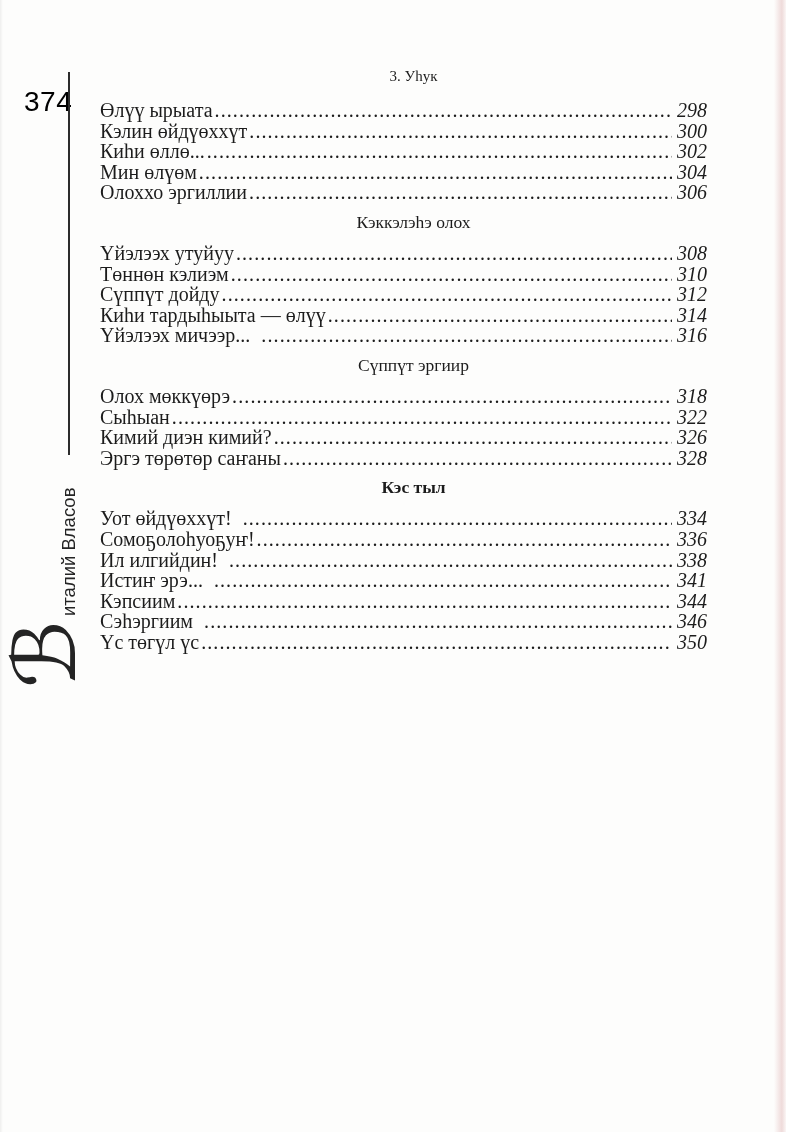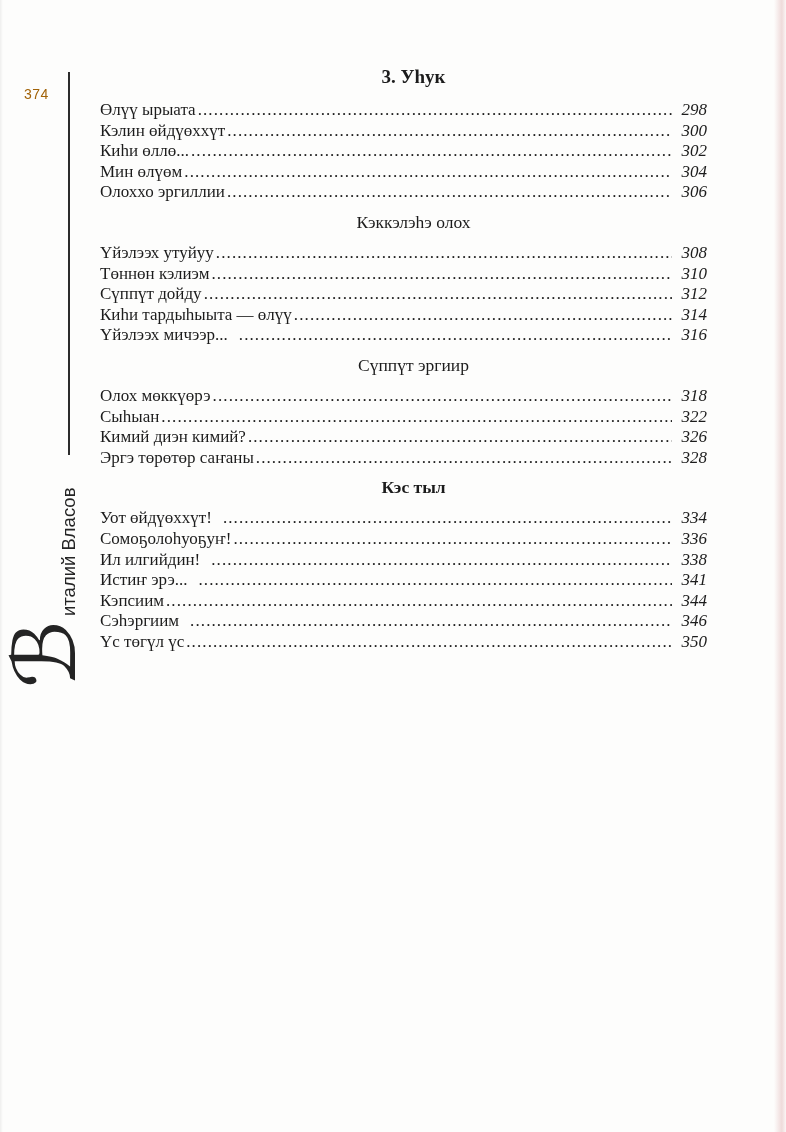--- a/index.html
+++ b/index.html
@@ -9,46 +9,46 @@
     font-family:"Liberation Serif",serif;color:#1c1c1c;
     overflow:hidden;
   }
   .page{position:absolute;inset:0;background:#fdfdfc;}
   .edge-left{position:absolute;left:0;top:0;width:3px;height:100%;
     background:linear-gradient(to right,rgba(0,0,0,.06),rgba(0,0,0,0));}
   .edge-right{position:absolute;right:0;top:0;width:12px;height:100%;
     background:linear-gradient(to right,rgba(231,196,196,0),rgba(227,190,190,.55) 65%,rgba(246,232,232,.35));}
   .folio{
     position:absolute;left:24px;top:86px;
-    font-family:"Liberation Sans",sans-serif;font-size:14px;letter-spacing:.5px;color:#a16207;
+    font-family:"Liberation Sans",sans-serif;font-size:28px;letter-spacing:.5px;color:#000000;
   }
   .rule{position:absolute;left:68px;top:72px;width:2px;height:383px;background:#2c2c2c;}
   .author{
     position:absolute;left:59px;top:616px;
     transform:rotate(-90deg);transform-origin:0 0;
     font-family:"Liberation Sans",sans-serif;font-size:18.5px;line-height:20px;
     white-space:nowrap;color:#242424;
   }
   .initial{
     position:absolute;left:12px;top:688px;
     transform:rotate(-90deg);transform-origin:0 0;
     font-family:"DejaVu Sans",sans-serif;font-size:86px;line-height:.78;color:#242424;
   }
   .content{position:absolute;left:100px;top:66px;width:607px;}
   .part{
     margin:0 0 13px;padding-left:20px;text-align:center;
-    font-size:19px;font-weight:bold;line-height:21px;
+    font-size:15px;font-weight:normal;line-height:21px;
   }
   .sec{margin-bottom:9px;}
   .sec-title{
     margin:0 0 10px;padding-left:20px;text-align:center;
     font-size:17.5px;font-weight:normal;line-height:21px;
   }
   .sec-title.bold{font-weight:bold;}
-  .row{display:flex;align-items:baseline;font-size:17px;line-height:20.6px;}
+  .row{display:flex;align-items:baseline;font-size:20px;line-height:20.6px;}
   .t{white-space:nowrap;}
   .t.gap{margin-right:9px;}
   .dots{flex:1;overflow:hidden;white-space:nowrap;margin:0 3px 0 2px;}
   .dots::after{
     content:"..........................................................................................................................................................................";
     letter-spacing:1.1px;
   }
   .pg{min-width:32px;text-align:right;white-space:nowrap;font-style:italic;}
 </style>
 </head>

